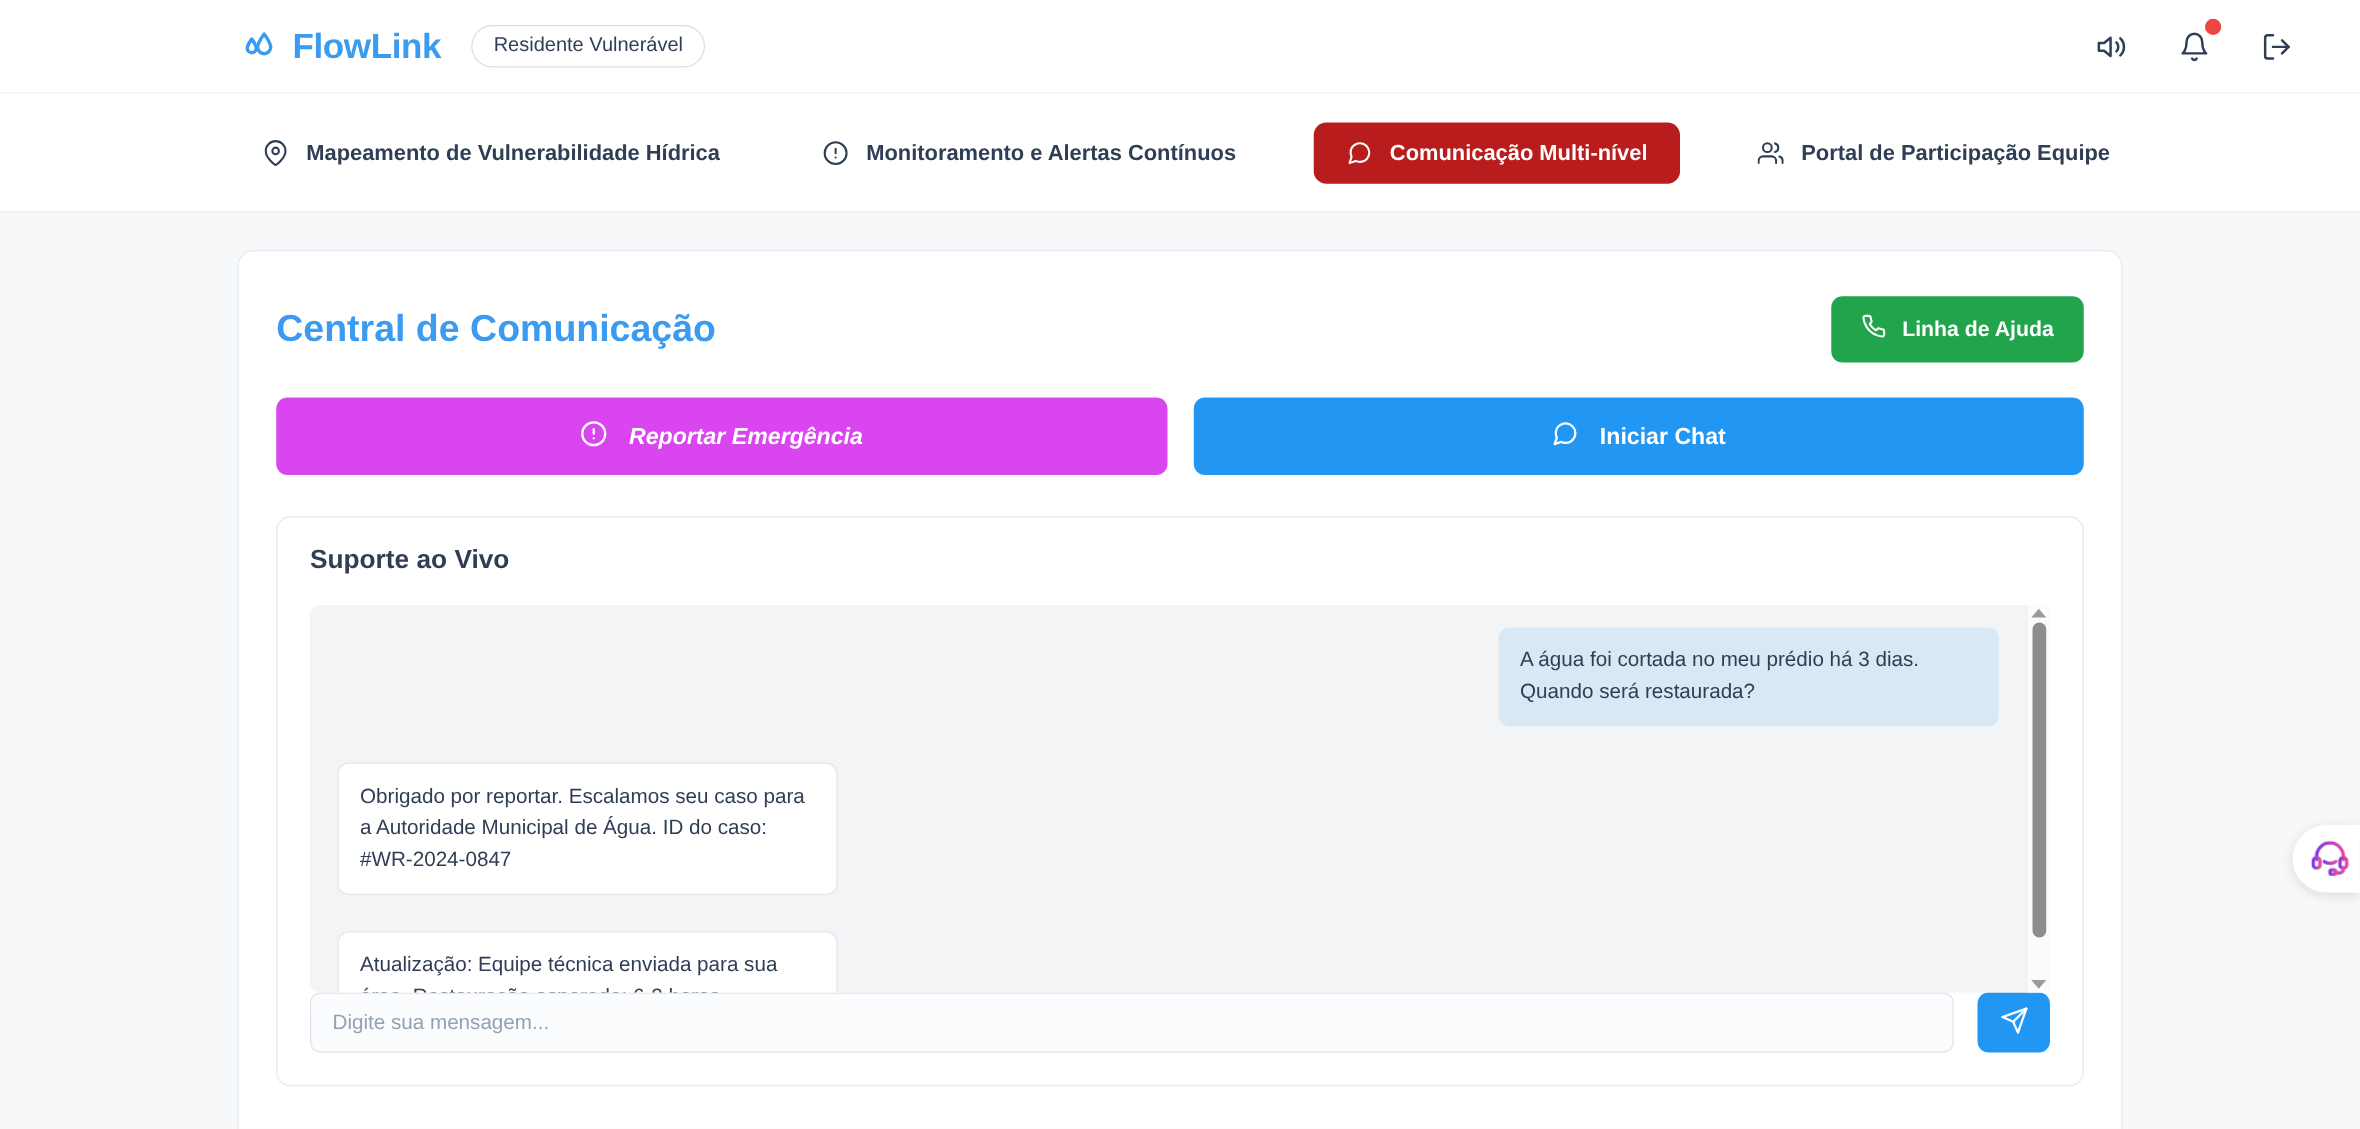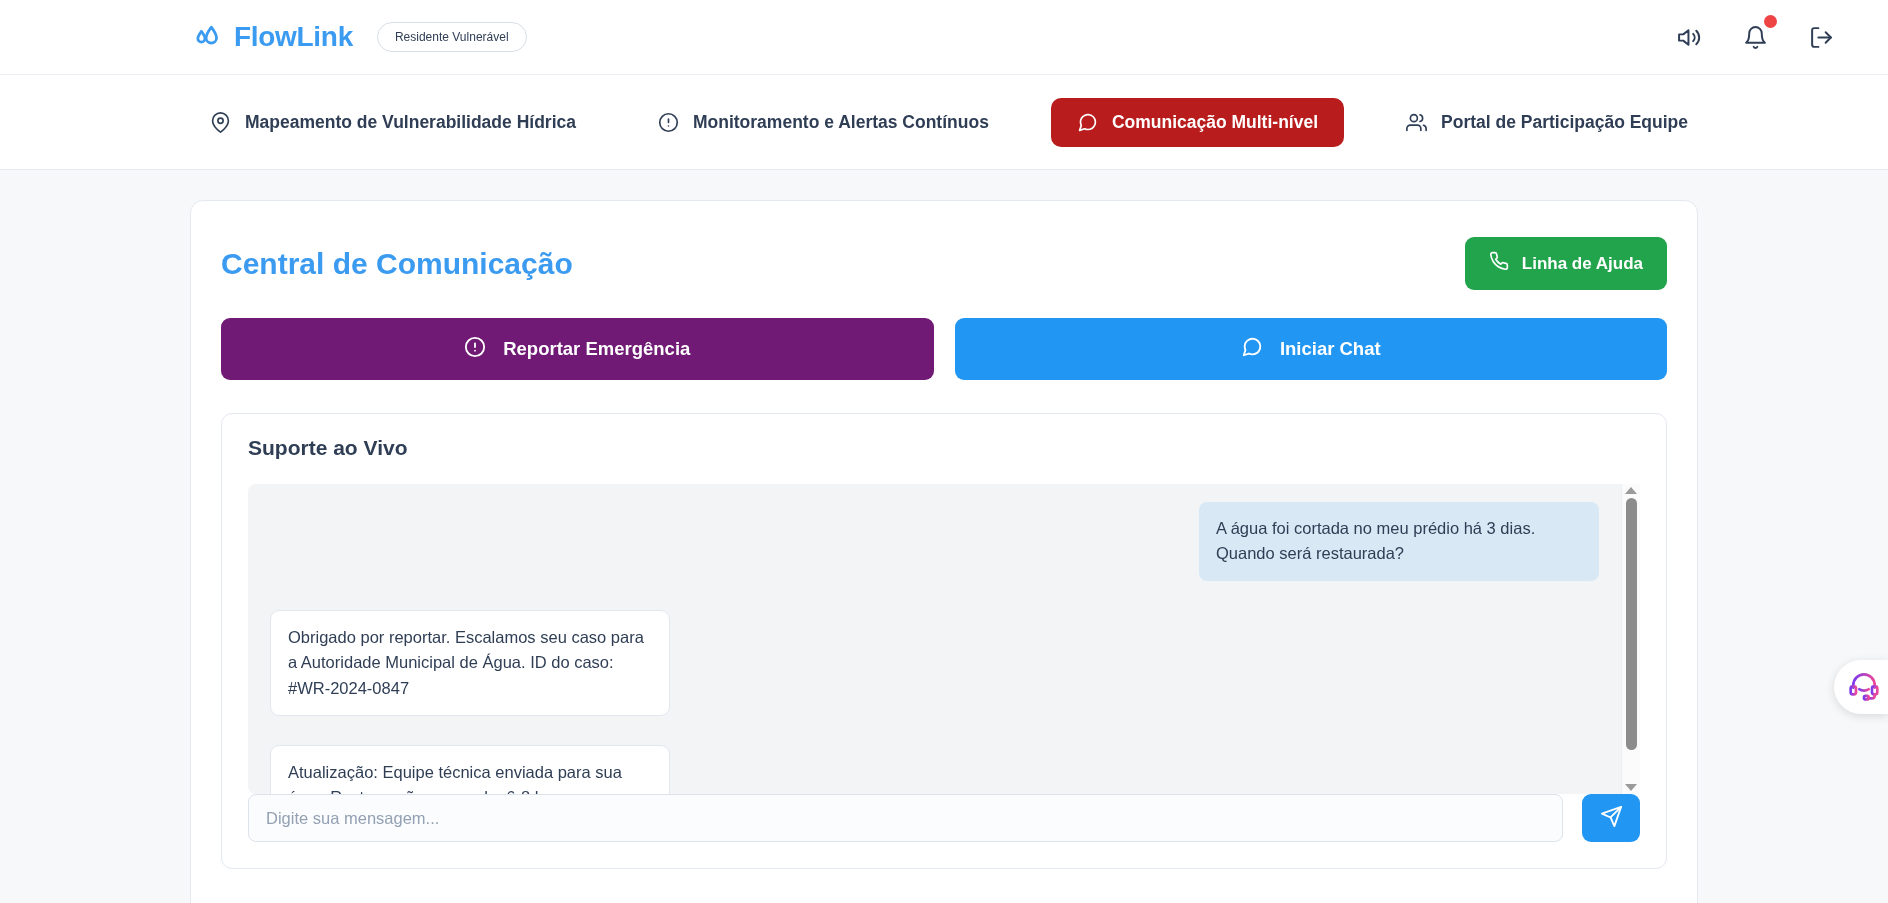--- a/index.html
+++ b/index.html
@@ -28,21 +28,21 @@
     font-size: 28px;
     font-weight: bold;
     color: #3b9bf0;
     letter-spacing: -0.3px;
   }
   .role-chip {
     margin-left: 24px;
     border: 1px solid #d8dee6;
     border-radius: 999px;
     padding: 7px 17px;
-    font-size: 12px;
+    font-size: 16px;
     color: #2f3e55;
     background: #fff;
     white-space: nowrap;
   }
   .topbar-spacer { flex: 1; }
   .top-icons { display: flex; align-items: center; gap: 40px; }
   .icon-btn {
     position: relative;
     width: 26px; height: 26px;
     display: flex; align-items: center; justify-content: center;
@@ -133,21 +133,21 @@
     height: 62px;
     color: #fff;
     font-size: 18.5px;
     font-weight: bold;
     display: flex;
     align-items: center;
     justify-content: center;
     gap: 17px;
     font-family: inherit;
   }
-  .action-btn.emergency { background: #701a75; }
+  .action-btn.emergency { background: #d946ef; font-style: italic; }
   .action-btn.chat { background: #2196f3; }
 
   
   .chat-panel {
     border: 1px solid #e4e9ef;
     border-radius: 11px;
     padding: 22px 26px 26px 26px;
   }
   .chat-title {
     font-size: 21px;

